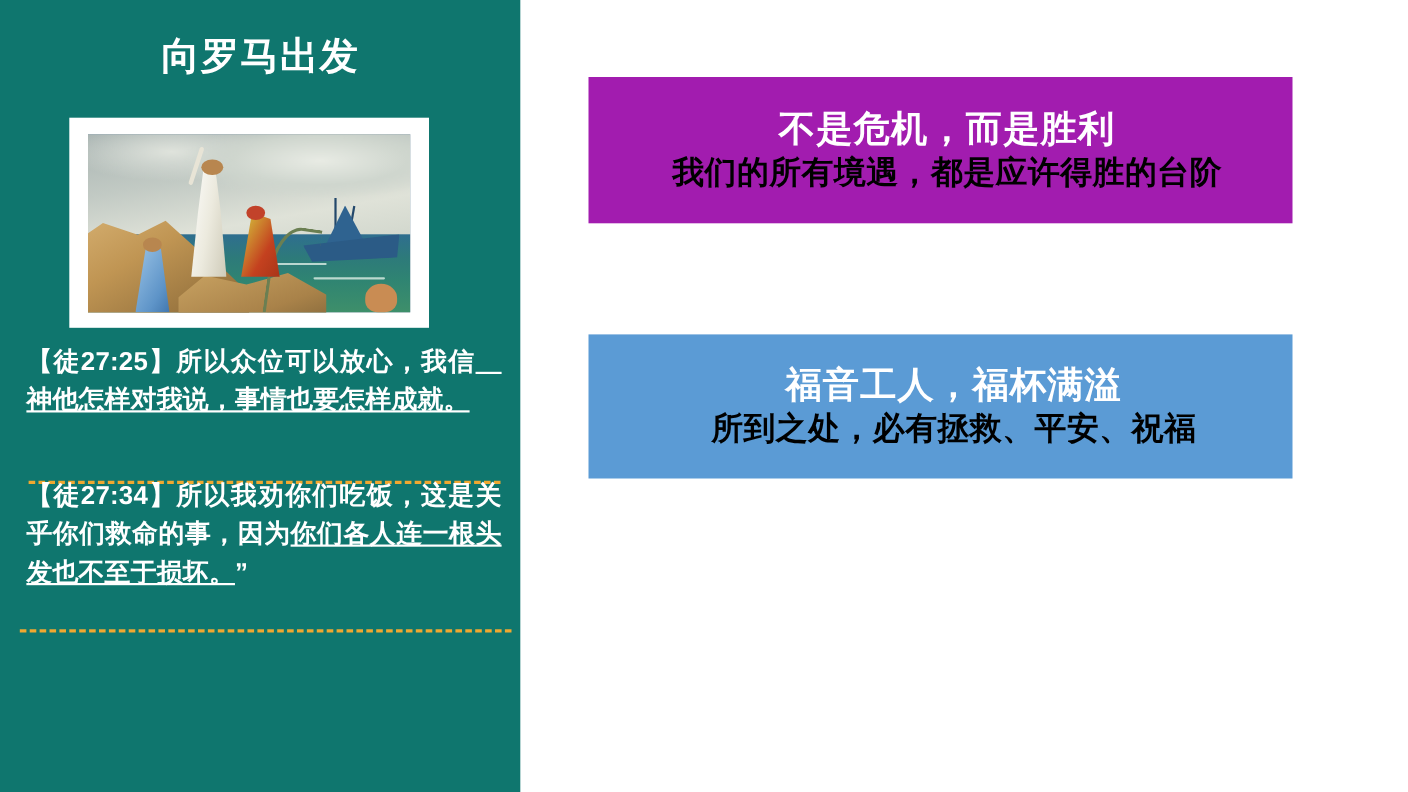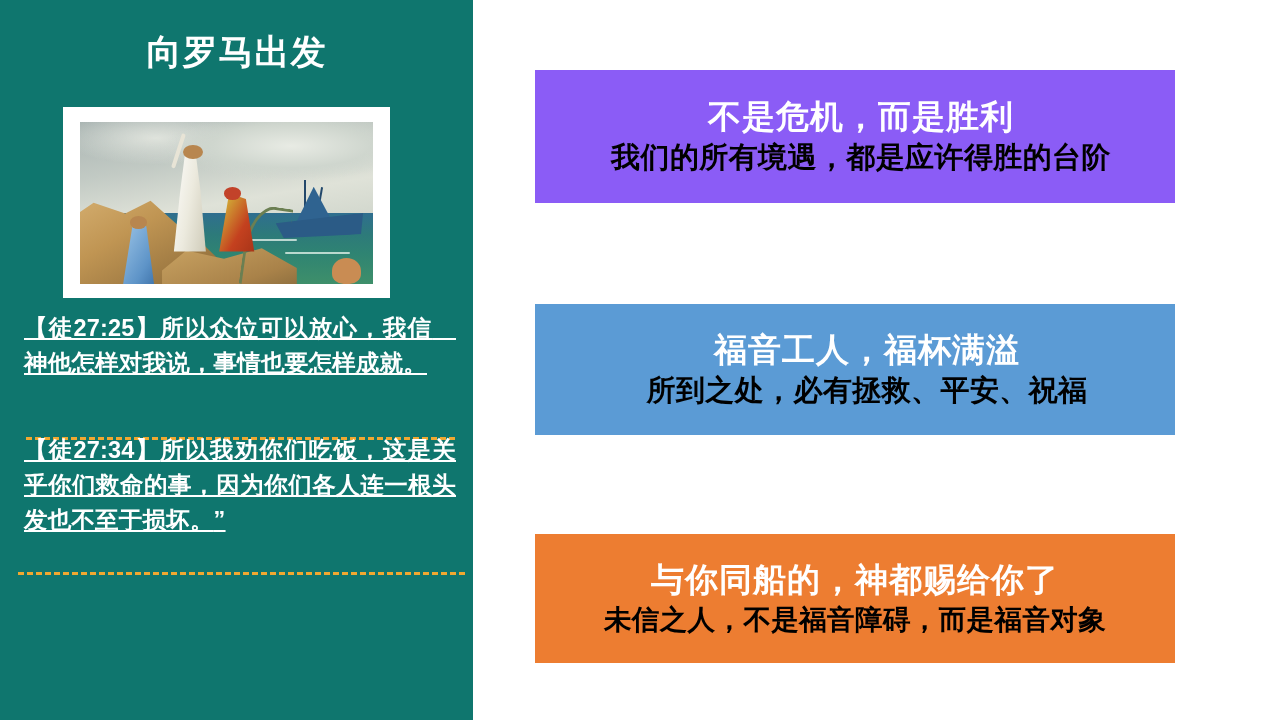--- a/index.html
+++ b/index.html
@@ -140,21 +140,20 @@
     position: absolute;
     left: 24px;
     width: 432px;
     color: #ffffff;
     font-size: 23.5px;
     font-weight: bold;
     line-height: 1.48;
     letter-spacing: 0.2px;
     text-align: justify;
     text-justify: inter-ideograph;
-    text-decoration: underline;
   }
   .verse .u { text-decoration: underline; text-underline-offset: 2px; }
 
   #verse-1 { top: 311px; }
   #verse-2 { top: 433px; }
   #verse-3 { top: 591px; }
 
   .divider {
     position: absolute;
     height: 0;
@@ -243,28 +242,24 @@
 
     <div class="divider" id="divider-1" style="border-top-color: rgb(240, 168, 48); border-top-style: dashed;"></div>
 
     <div class="verse" id="verse-2"><span>【徒27:34】</span><span>所以我劝你们吃饭，这是关乎你们救命的事，因为</span><span class="u">你们各人连一根头发也不至于损坏。</span><span>”</span></div>
 
     <div class="divider" id="divider-2" style="border-top-color: rgb(240, 168, 48); border-top-style: dashed;"></div>
 
 
   </div>
 
-  <div class="banner" id="banner-1" style="background: #8b5cf6; padding-left: 12px;">
+  <div class="banner" id="banner-1" style="background: #a21caf; padding-left: 12px;">
     <div class="banner-headline" style="color: rgb(255, 255, 255);">不是危机，而是胜利</div>
     <div class="banner-sub" style="color: rgb(0, 0, 0);">我们的所有境遇，都是应许得胜的台阶</div>
   </div>
 
   <div class="banner" id="banner-2" style="background: rgb(91, 155, 213);">
     <div class="banner-headline" style="color: rgb(255, 255, 255);">福音工人，福杯满溢</div>
     <div class="banner-sub" style="color: rgb(0, 0, 0);">所到之处，必有拯救、平安、祝福</div>
   </div>
 
-  <div class="banner" id="banner-3" style="background: rgb(237, 125, 49);">
-    <div class="banner-headline" style="color: rgb(255, 255, 255);">与你同船的，神都赐给你了</div>
-    <div class="banner-sub" style="color: rgb(0, 0, 0);">未信之人，不是福音障碍，而是福音对象</div>
-  </div>
 
 </div>
 
 </body></html>

